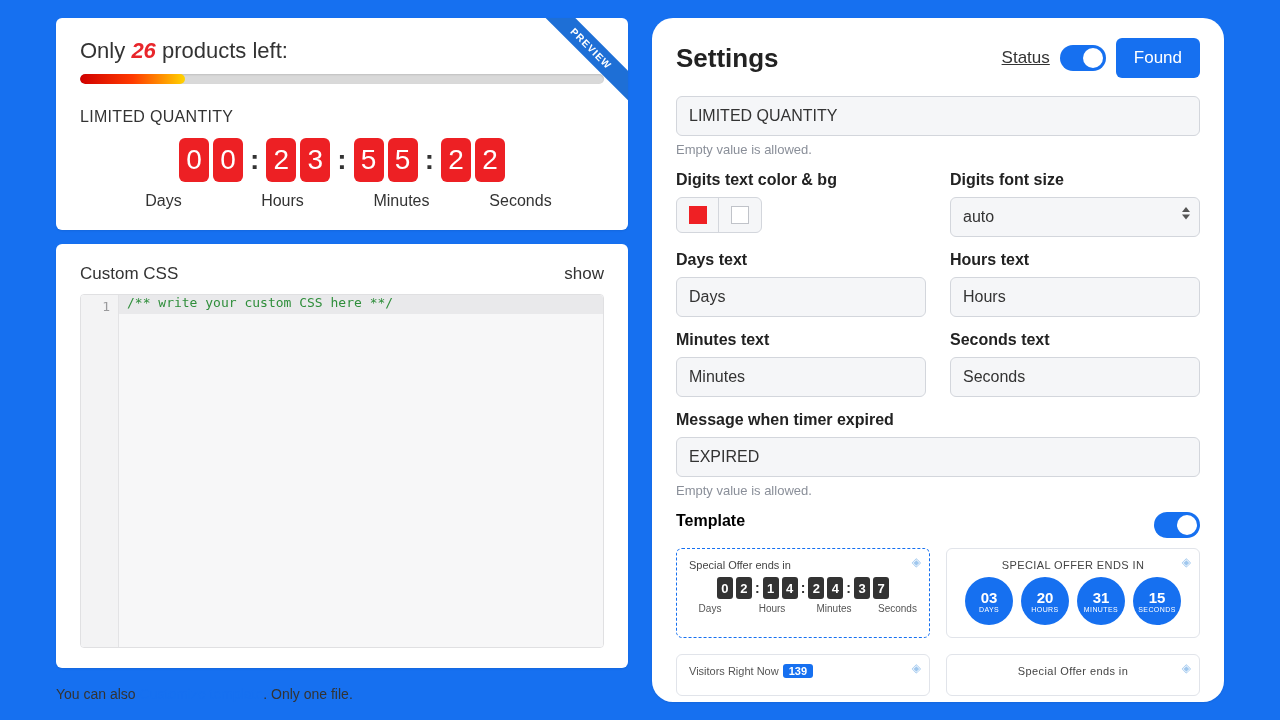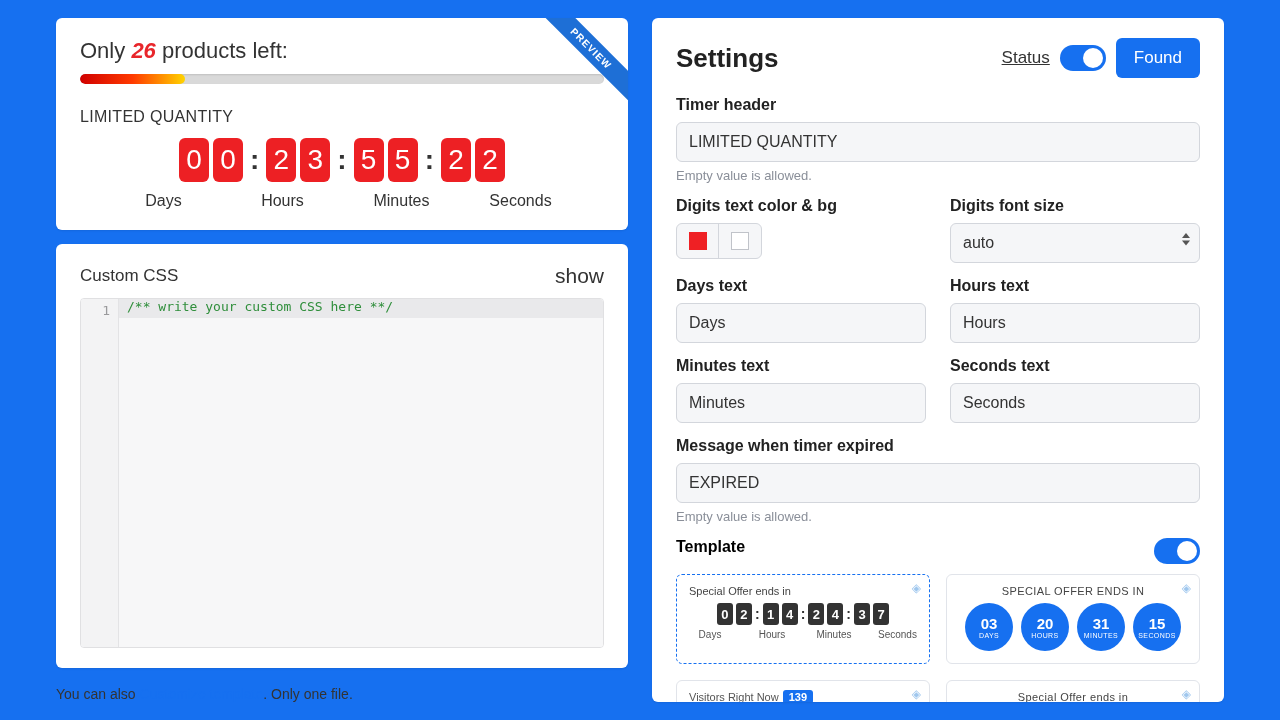--- a/index.html
+++ b/index.html
@@ -22,31 +22,31 @@
 .lbl-limited { font-size:16px; letter-spacing:0.3px; color:#333; margin-bottom:12px; }
 .timer-row { display:flex; flex-direction:column; align-items:center; }
 .digits { display:flex; align-items:center; gap:4px; }
 .digit { background:#ed2024; color:#fff; width:30px; height:44px; border-radius:6px; display:flex; align-items:center; justify-content:center; font-size:28px; font-family:"Arial Narrow", Arial, sans-serif; font-weight:400; }
 .colon { font-size:28px; color:#333; padding:0 3px; font-weight:700;}
 .unit-labels { display:flex; gap:55px; margin-top:10px; font-size:16px; color:#333; }
 .unit-labels span { width:64px; text-align:center; }
 
 .css-card { flex:1; display:flex; flex-direction:column; }
 .css-head { display:flex; justify-content:space-between; align-items:center; font-size:17px; color:#333; margin-bottom:10px; }
-.css-head .show { cursor:pointer; color:#333; font-size:21px; }
+.css-head .show { cursor:pointer; color:#333; font-size:17px; }
 .editor { flex:1; display:flex; border:1px solid #e0e0e2; border-radius:4px; overflow:hidden; background:#fff; font-family:Menlo,Consolas,monospace; font-size:13px; }
 .gutter { width:38px; background:#f3f3f4; color:#9a9a9c; text-align:right; padding:4px 8px 4px 4px; border-right:1px solid #e3e3e5;}
 .code { flex:1; padding:0 8px; background:#f7f7f8; color:#2f8e3b; }
 .code .first { background:#e9e9eb; display:block; padding:0 0; margin:-4px -8px 0; padding:4px 8px; }
 
 .footnote { font-size:14px; color:#333; margin-top:4px; }
 .footnote a { color:#1670f0; text-decoration:none; }
 
 
-.right-card { height:100%; overflow:auto; }
+.right-card { height:100%; overflow:auto;border-radius:21px; }
 .settings-head { display:flex; align-items:center; justify-content:space-between; margin-bottom:18px; }
 .settings-head h1 { font-size:26px; font-weight:700; color:#222; }
 .head-right { display:flex; align-items:center; gap:10px; }
 .status-lbl { font-size:17px; color:#333;text-decoration:underline; }
 .toggle { width:46px; height:26px; border-radius:14px; background:#1670f0; position:relative; cursor:pointer; }
 .toggle .knob { position:absolute; width:20px; height:20px; background:#fff; border-radius:50%; top:3px; right:3px; }
 .save-btn { background:#1670f0; color:#fff; border:none; border-radius:6px; padding:10px 18px; font-size:17px; font-weight:500; cursor:pointer; }
 
 .field-group { margin-bottom:14px; }
 .field-group label { display:block; font-size:16px; font-weight:600; color:#222; margin-bottom:8px; }
@@ -155,21 +155,20 @@
         <div class="head-right">
           <span class="status-lbl">Status</span>
           <div class="toggle">
               <div class="knob"></div>
             </div>
           <button class="save-btn">Found</button>
         </div>
       </div>
 
       <div class="field-group">
-        <label>Timer header</label>
         <input type="text" value="LIMITED QUANTITY" style="">
         <div class="hint">Empty value is allowed.</div>
       </div>
 
       <div class="two-col">
         <div class="field-group">
           <label>Digits text color &amp; bg</label>
           <div class="color-boxes">
             <div class="cb">
                 <div class="swatch red"></div>

